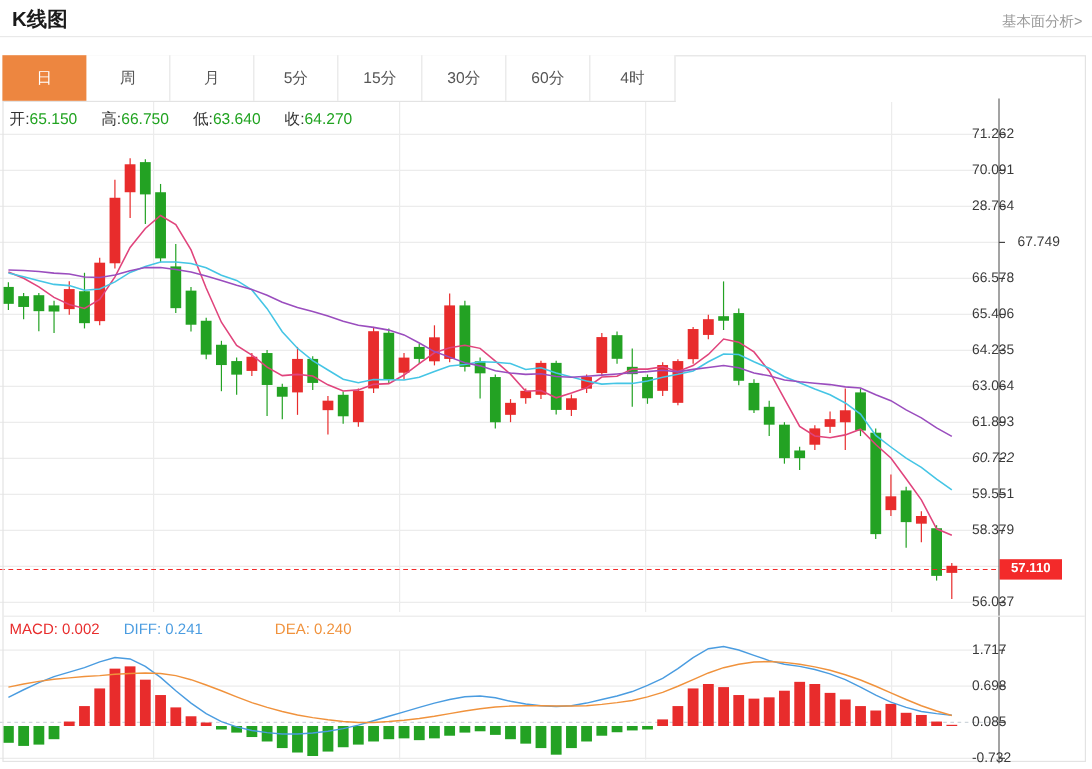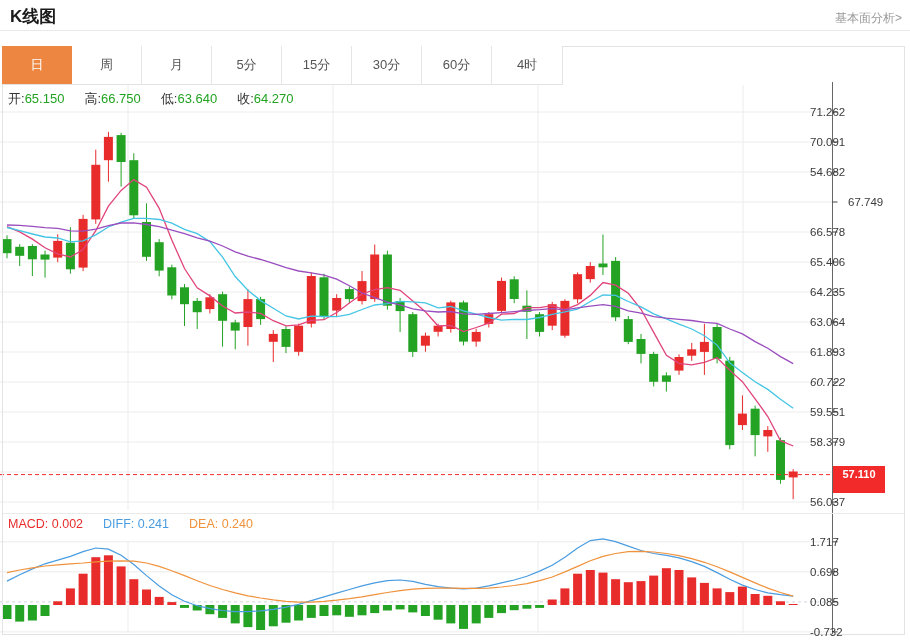--- a/index.html
+++ b/index.html
@@ -14,21 +14,21 @@
     border-bottom:1px solid #e3e3e3;background:#fff;box-sizing:border-box;}
   .tab{width:70px;height:38px;line-height:38px;text-align:center;font-size:13px;color:#555;
     border-right:1px solid #e6e6e6;cursor:pointer;box-sizing:border-box;}
   .tab:last-child{border-right:none;}
   .tab.active{background:#ed8640;color:#fff;border-right:none;}
   .legend-row{position:absolute;display:flex;font-size:13px;white-space:nowrap;}
   .legend-row .item{margin-right:20px;}
   .macd-divider{position:absolute;left:3px;top:513px;width:901px;height:0;border-top:1px solid #eaeaea;}
   .axis-label{position:absolute;left:810px;width:66px;height:14px;line-height:14px;
     font-size:11.5px;color:#3a3a3a;}
-  .price-badge{position:absolute;left:833px;top:466px;width:52px;height:27px;line-height:17px;
+  .price-badge{position:absolute;left:833px;top:466px;width:52px;height:17px;line-height:17px;
     text-align:center;font-size:11px;font-weight:bold;color:#fff;}
 </style>
 </head>
 <body>
 
 <div id="stage">
   <svg id="chart-svg" width="910" height="641" viewBox="0 0 910 641">
       <g>
         <line x1="0" y1="112" x2="832.5" y2="112" stroke="#ececec" stroke-width="1"></line>
         <line x1="0" y1="142" x2="832.5" y2="142" stroke="#ececec" stroke-width="1"></line>
@@ -300,27 +300,27 @@
       <span class="item"><span style="color: rgb(51, 51, 51);">开:</span><span style="color: rgb(33, 163, 33);">65.150</span></span>
       <span class="item"><span style="color: rgb(51, 51, 51);">高:</span><span style="color: rgb(33, 163, 33);">66.750</span></span>
       <span class="item"><span style="color: rgb(51, 51, 51);">低:</span><span style="color: rgb(33, 163, 33);">63.640</span></span>
       <span class="item"><span style="color: rgb(51, 51, 51);">收:</span><span style="color: rgb(33, 163, 33);">64.270</span></span>
     </div>
 
   <div class="macd-divider"></div>
   <div class="legend-row" style="left:8px;top:517px;font-size:12.5px;">
       <span class="item" style="color: rgb(232, 44, 44);">MACD: 0.002</span>
       <span class="item" style="color: rgb(74, 156, 224);">DIFF: 0.241</span>
-      <span class="item" style="color: rgb(240, 146, 60);">DEA: 0.240</span>
+      <span class="item" style="color: rgb(240, 146, 60); margin-left: 40px;">DEA: 0.240</span>
     </div>
 
   <div id="price-axis">
       <div class="axis-label" style="top: 105px;">71.262</div>
       <div class="axis-label" style="top: 135px;">70.091</div>
-      <div class="axis-label" style="top: 165px;">54.682</div>
+      <div class="axis-label" style="top: 165px;">28.764</div>
       <div class="axis-label" style="top: 195px; margin-left: 38px;">67.749</div>
       <div class="axis-label" style="top: 225px;">66.578</div>
       <div class="axis-label" style="top: 255.026px;">65.406</div>
       <div class="axis-label" style="top: 285.026px;">64.235</div>
       <div class="axis-label" style="top: 315.026px;">63.064</div>
       <div class="axis-label" style="top: 345.026px;">61.893</div>
       <div class="axis-label" style="top: 375.026px; font-style: italic;">60.722</div>
       <div class="axis-label" style="top: 405.026px;">59.551</div>
       <div class="axis-label" style="top: 435.051px;">58.379</div>
       <div class="axis-label" style="top: 495.051px;">56.037</div>

